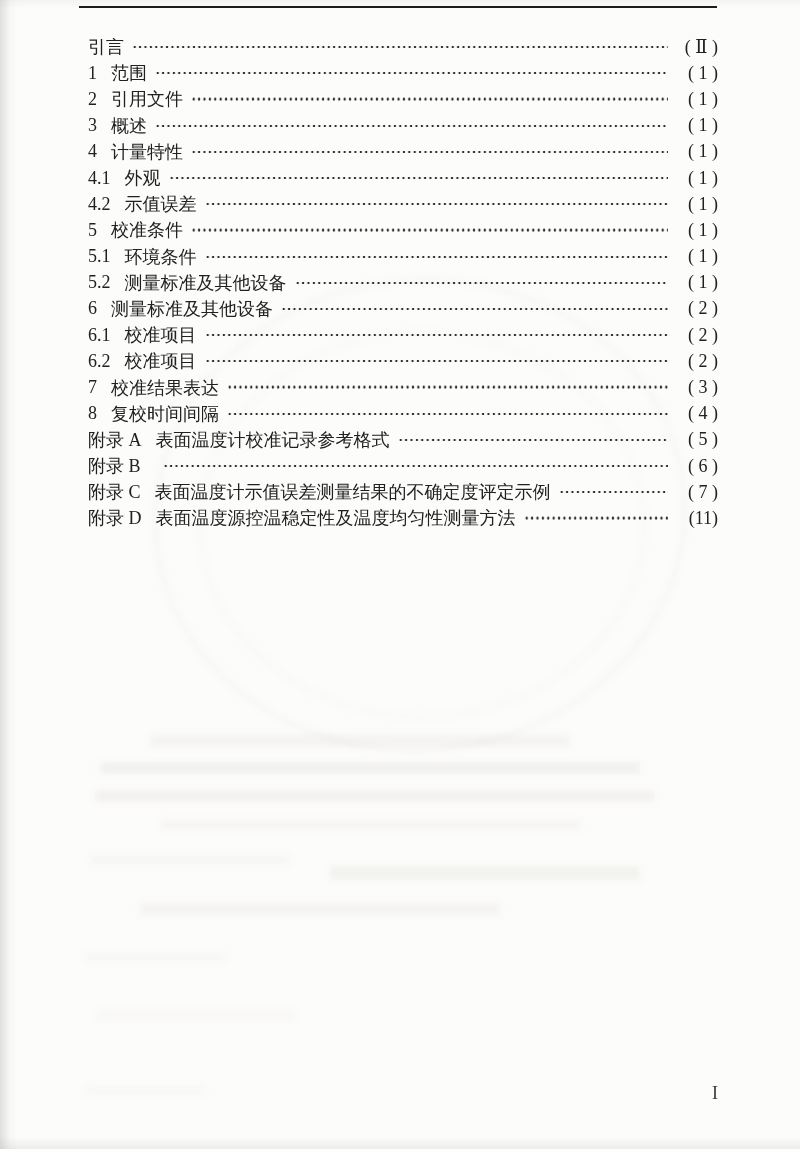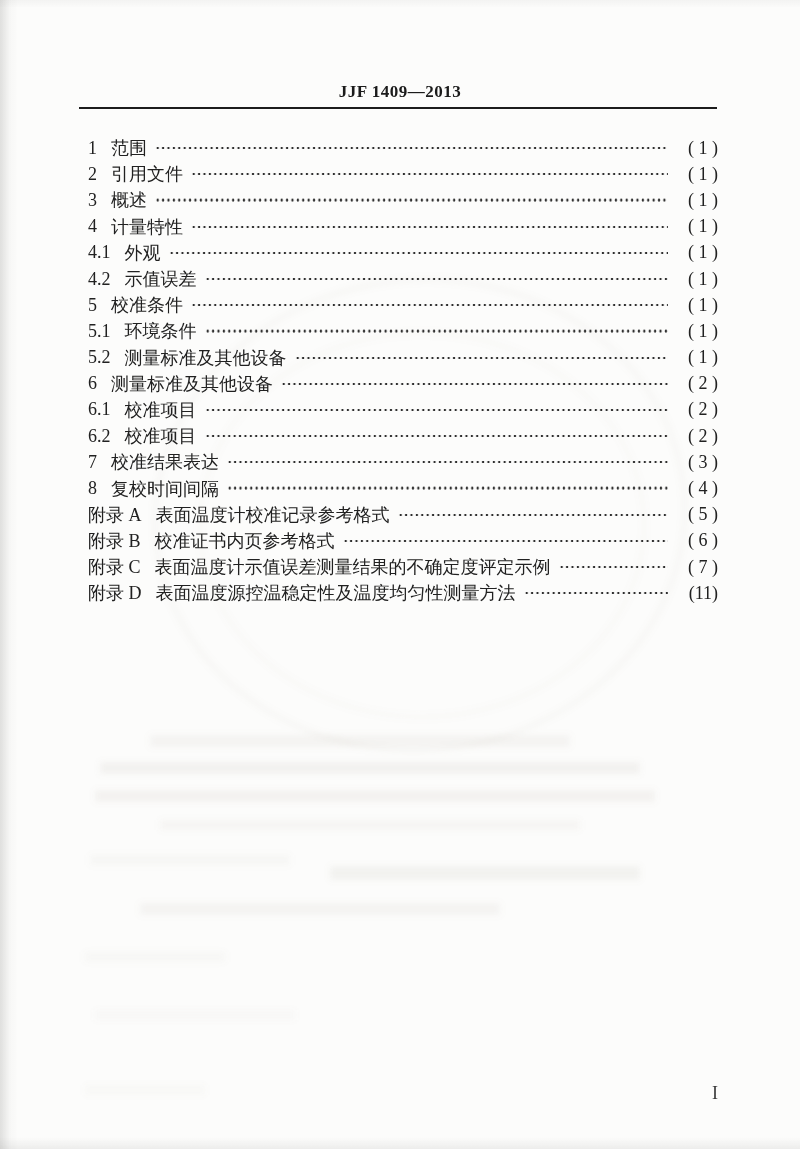--- a/index.html
+++ b/index.html
@@ -141,28 +141,31 @@
       <rect x="330" y="866" width="310" height="14" fill="rgba(158,148,136,0.32)" opacity="0.30"></rect>
       <rect x="140" y="903" width="360" height="12" fill="rgba(158,148,136,0.30)" opacity="0.28"></rect>
       <rect x="85" y="952" width="140" height="10" fill="rgba(158,148,136,0.26)" opacity="0.20"></rect>
       <rect x="95" y="1010" width="200" height="10" fill="rgba(158,148,136,0.24)" opacity="0.18"></rect>
       <rect x="85" y="1085" width="120" height="10" fill="rgba(158,148,136,0.24)" opacity="0.16"></rect>
     </g>
   </svg>
 
   <div class="content">
 
-    <div class="doc-header">
-      <span>JJF 1409—2013</span>
-    </div>
     <hr class="header-rule">
 
 
     <div class="toc">
 
+      <div class="toc-row">
+        
+        <span class="toc-title">引言</span>
+        <span class="toc-dots"></span>
+        <span class="toc-page">( Ⅱ )</span>
+      </div>
       <div class="toc-row">
         <span class="toc-num">1</span>
         <span class="toc-title">范围</span>
         <span class="toc-dots"></span>
         <span class="toc-page">( 1 )</span>
       </div>
       <div class="toc-row">
         <span class="toc-num">2</span>
         <span class="toc-title">引用文件</span>
         <span class="toc-dots"></span>
@@ -241,21 +244,20 @@
         <span class="toc-page">( 4 )</span>
       </div>
       <div class="toc-row">
         <span class="toc-num">附录 A</span>
         <span class="toc-title">表面温度计校准记录参考格式</span>
         <span class="toc-dots"></span>
         <span class="toc-page">( 5 )</span>
       </div>
       <div class="toc-row">
         <span class="toc-num">附录 B</span>
-        <span class="toc-title">校准证书内页参考格式</span>
         <span class="toc-dots"></span>
         <span class="toc-page">( 6 )</span>
       </div>
       <div class="toc-row">
         <span class="toc-num">附录 C</span>
         <span class="toc-title">表面温度计示值误差测量结果的不确定度评定示例</span>
         <span class="toc-dots"></span>
         <span class="toc-page">( 7 )</span>
       </div>
       <div class="toc-row">

